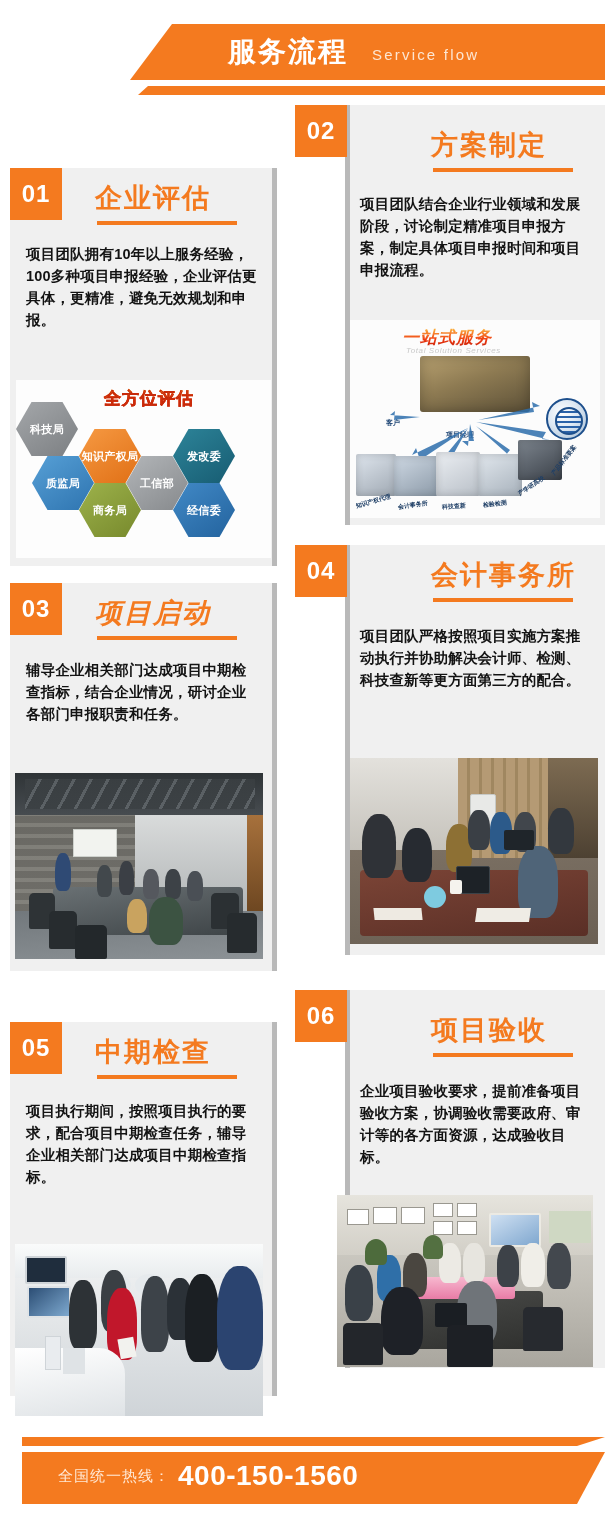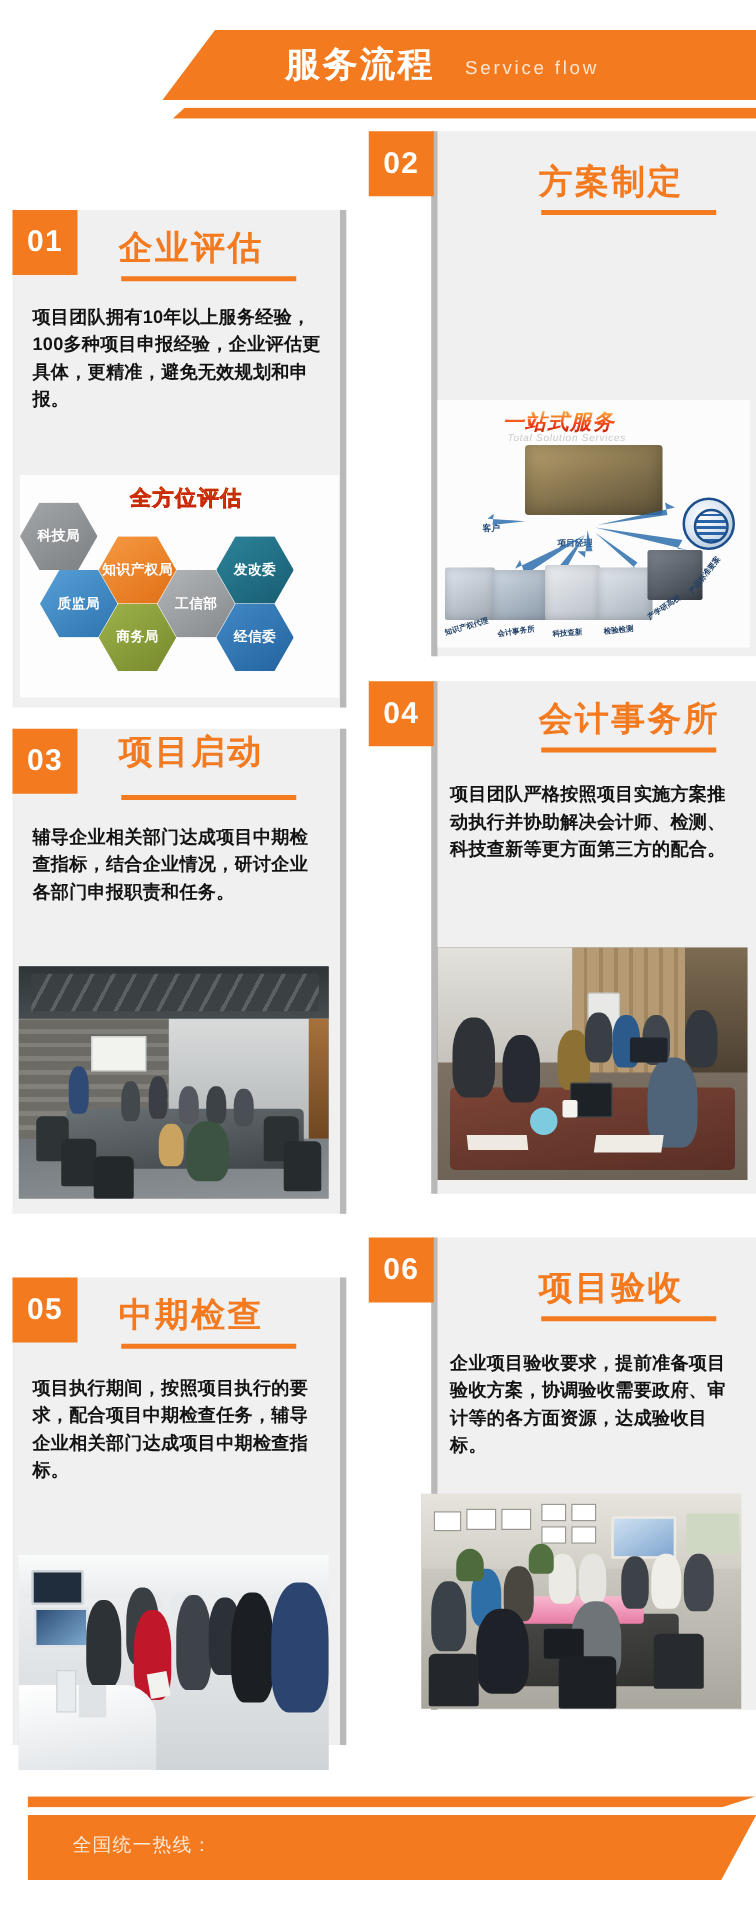--- a/index.html
+++ b/index.html
@@ -199,20 +199,21 @@
         <span>经信委</span>
       </div>
     </div>
   </div>
 
   <div class="card" style="left:295px; top:105px; width:310px; height:420px;">
     <div class="card-panel" style="left:50px; top:0px; width:260px; height:420px; border-right:none; border-left:5px solid #b9b9b9;"></div>
     <div class="badge" style="left:0px; top:0px;">02</div>
     <div class="card-title" style="left:136px; top:22px;">方案制定</div>
     <div class="card-title-rule" style="left:138px; top:63px; width:140px;"></div>
+    <div class="card-body" style="left:65px; top:88px; width:232px;">项目团队结合企业行业领域和发展阶段，讨论制定精准项目申报方案，制定具体项目申报时间和项目申报流程。</div>
 
     <div class="oss-box" style="left:55px; top:215px; width:250px; height:198px;">
       <div class="oss-title">一站式服务</div>
       <div class="oss-sub">Total Solution Services</div>
 
       <div class="oss-photo" style="left:70px; top:36px; width:110px; height:56px;"></div>
 
       <div class="oss-mid" style="left:36px; top:98px;">客户</div>
       <div class="oss-mid" style="left:96px; top:110px;">项目经理</div>
 
@@ -240,21 +241,21 @@
       <div class="oss-lbl" style="left:92px; top:183px; transform:rotate(-4deg);">科技查新</div>
       <div class="oss-lbl" style="left:133px; top:181px; transform:rotate(-6deg);">检验检测</div>
       <div class="oss-lbl" style="left:169px; top:170px; transform:rotate(-34deg);">产学研高校</div>
       <div class="oss-lbl" style="left:203px; top:150px; transform:rotate(-52deg);">产品标准要案</div>
     </div>
   </div>
 
   <div class="card" style="left:10px; top:583px; width:272px; height:312px;">
     <div class="card-panel" style="width:267px; height:388px;"></div>
     <div class="badge" style="left:0px; top:0px;">03</div>
-    <div class="card-title" style="left:85px; top:0;">项目启动</div>
+    <div class="card-title" style="left:85px; top:12px;font-style:italic;">项目启动</div>
     <div class="card-title-rule" style="left:87px; top:53px; width:140px;"></div>
     <div class="card-body" style="left:16px; top:76px; width:232px;">辅导企业相关部门达成项目中期检查指标，结合企业情况，研讨企业各部门申报职责和任务。</div>
 
     <div class="photo" style="left:5px; top:190px; width:248px; height:186px; background:linear-gradient(175deg,#5a5f62 0%,#4a5154 28%,#6d7377 60%,#8c9296 100%);">
       <div style="position:absolute;left:0;top:0;width:100%;height:42px;background:linear-gradient(180deg,#2f3437,#474c50);"></div>
       <div style="position:absolute;left:10px;top:6px;width:230px;height:30px;background:repeating-linear-gradient(118deg,#3b4043 0 12px,#60666a 12px 15px);opacity:.85;"></div>
       <div style="position:absolute;left:0;top:42px;width:120px;height:96px;background:repeating-linear-gradient(0deg,#6e6c66 0 7px,#85837c 7px 11px);opacity:.9;"></div>
       <div style="position:absolute;left:120px;top:42px;width:128px;height:96px;background:linear-gradient(180deg,#d9dbdb,#b2b6b7);"></div>
       <div style="position:absolute;left:58px;top:56px;width:44px;height:28px;background:#f2f3ef;border:1px solid #cfd2cd;"></div>
       <div class="tbl" style="left:38px;top:114px;width:190px;height:48px;background:linear-gradient(170deg,#6a7174,#3e4447);"></div>
@@ -367,14 +368,15 @@
       <div class="chair" style="left:110px;top:130px;width:46px;height:42px;background:#1d2025;"></div>
       <div class="chair" style="left:186px;top:112px;width:40px;height:44px;background:#272a2f;"></div>
       <div style="position:absolute;left:28px;top:44px;width:22px;height:26px;background:#4d6b3c;border-radius:50% 50% 20% 20%;"></div>
       <div style="position:absolute;left:86px;top:40px;width:20px;height:24px;background:#537041;border-radius:50% 50% 20% 20%;"></div>
     </div>
   </div>
 
   <div class="footer-rule"></div>
   <div class="footer-band"></div>
   <div class="footer-label">全国统一热线：</div>
+  <div class="footer-phone">400-150-1560</div>
 
 </div>
 
 </body></html>

